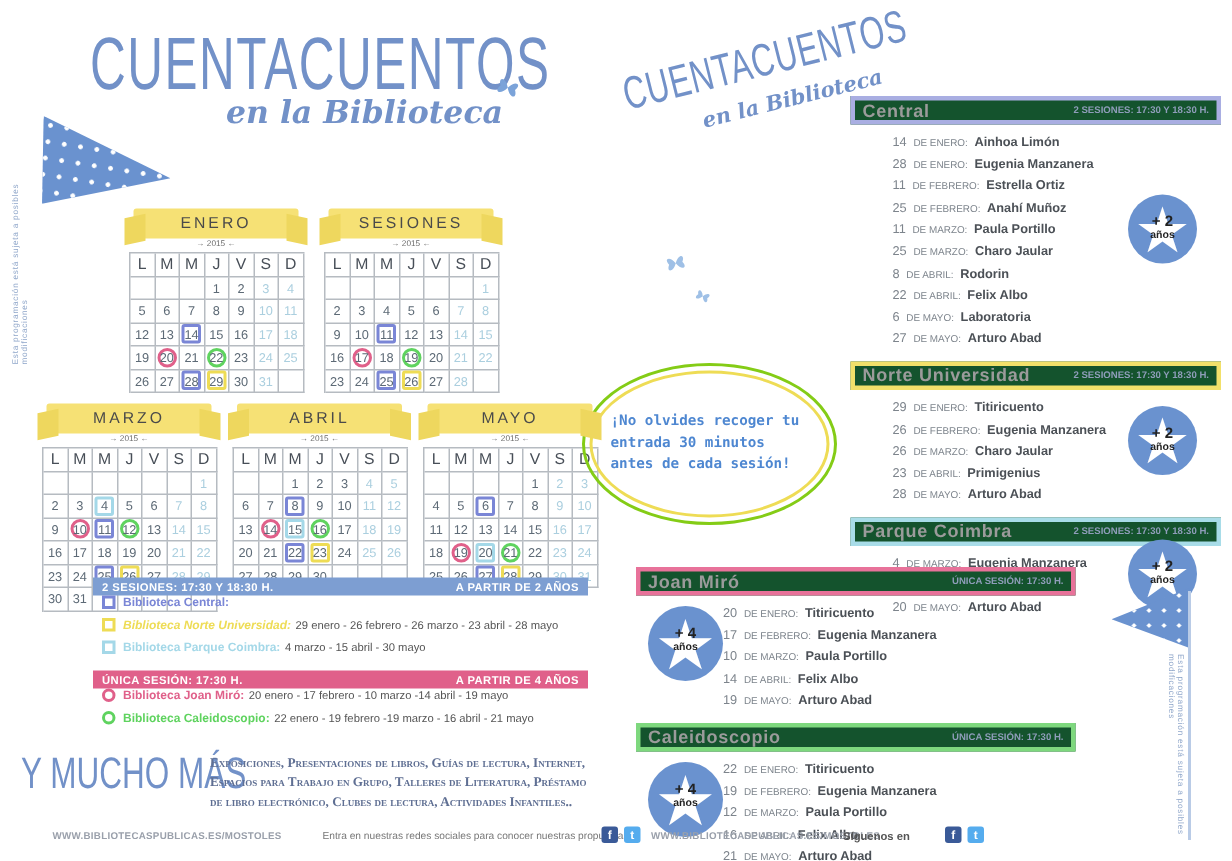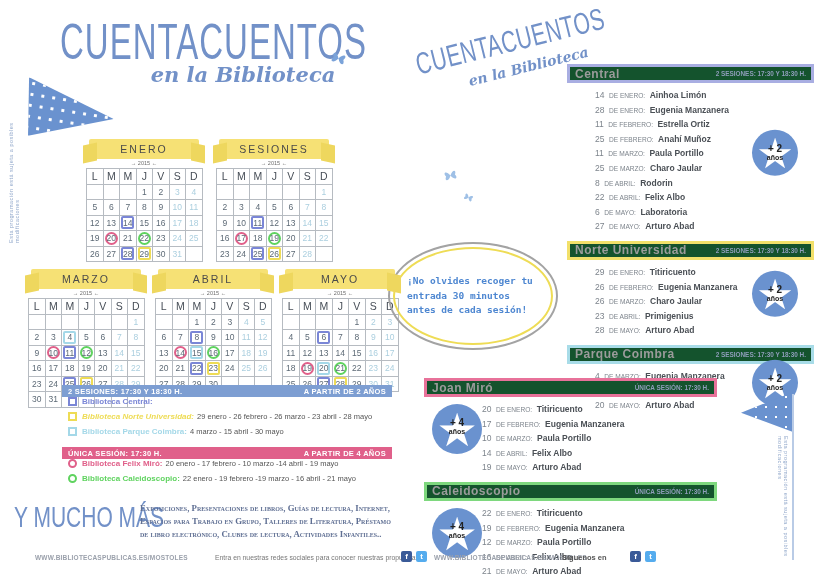--- a/index.html
+++ b/index.html
@@ -91,21 +91,21 @@
   .badge .star-glyph { position:absolute; inset:0; text-align:center; color:#fff;
                        font-size:42px; line-height:48px; }
   .sections-bottom .badge .star-glyph { font-size:46px; line-height:52px; }
   .badge .bplus { position:absolute; top:13px; left:0; right:0; text-align:center;
                   font-size:10px; font-weight:bold; color:#222; }
   .badge .bunit { position:absolute; top:24px; left:0; right:0; text-align:center;
                   font-size:7px; font-weight:bold; color:#222; }
 
   
   .bubble { position:absolute; left:388px; top:242px; width:170px; height:108px;
-            border:2px solid #a3a3a3; border-radius:50%; display:flex; align-items:center;
+            border:2px solid #84cc16; border-radius:50%; display:flex; align-items:center;
             justify-content:center; }
   .bubble-inner { position:absolute; inset:3px; border:2px solid #eedc55; border-radius:50%; }
   .bubble-text { position:relative; width:132px; font-family:"DejaVu Sans Mono", monospace;
                  font-weight:bold; font-size:9.5px; line-height:1.55; color:#4e87d1; }
 
   
   .furl { position:absolute; top:554px; font-size:6.5px; font-weight:bold; color:#9aa0ab;
           letter-spacing:0.2px; }
   .furl-left { left:35px; } .furl-right { left:434px; }
   .fsocial-text { position:absolute; left:215px; top:554px; font-size:6.8px; color:#777; }
@@ -471,21 +471,21 @@
         <span class="ldates">4 marzo - 15 abril - 30 mayo</span>
       </div>
     </div>
   <div id="legend1" class="legend" style="top:447px;">
       <div class="bar" style="background: rgb(224, 96, 138);">
         <span>ÚNICA SESIÓN: 17:30 H.</span>
         <span>A PARTIR DE 4 AÑOS</span>
       </div>
       <div class="lrow">
         <span class="lmark round" style="border-color: rgb(224, 96, 138);"></span>
-        <span class="llabel" style="color: rgb(224, 96, 138);">Biblioteca Felix Miró:</span>
+        <span class="llabel" style="color: rgb(224, 96, 138);">Biblioteca Joan Miró:</span>
         <span class="ldates">20 enero - 17 febrero - 10 marzo -14 abril - 19 mayo</span>
       </div>
       <div class="lrow">
         <span class="lmark round" style="border-color: rgb(95, 211, 95);"></span>
         <span class="llabel" style="color: rgb(95, 211, 95);">Biblioteca Caleidoscopio:</span>
         <span class="ldates">22 enero - 19 febrero -19 marzo - 16 abril - 21 mayo</span>
       </div>
     </div>
 
   <div class="more-title">Y MUCHO MÁS</div>

